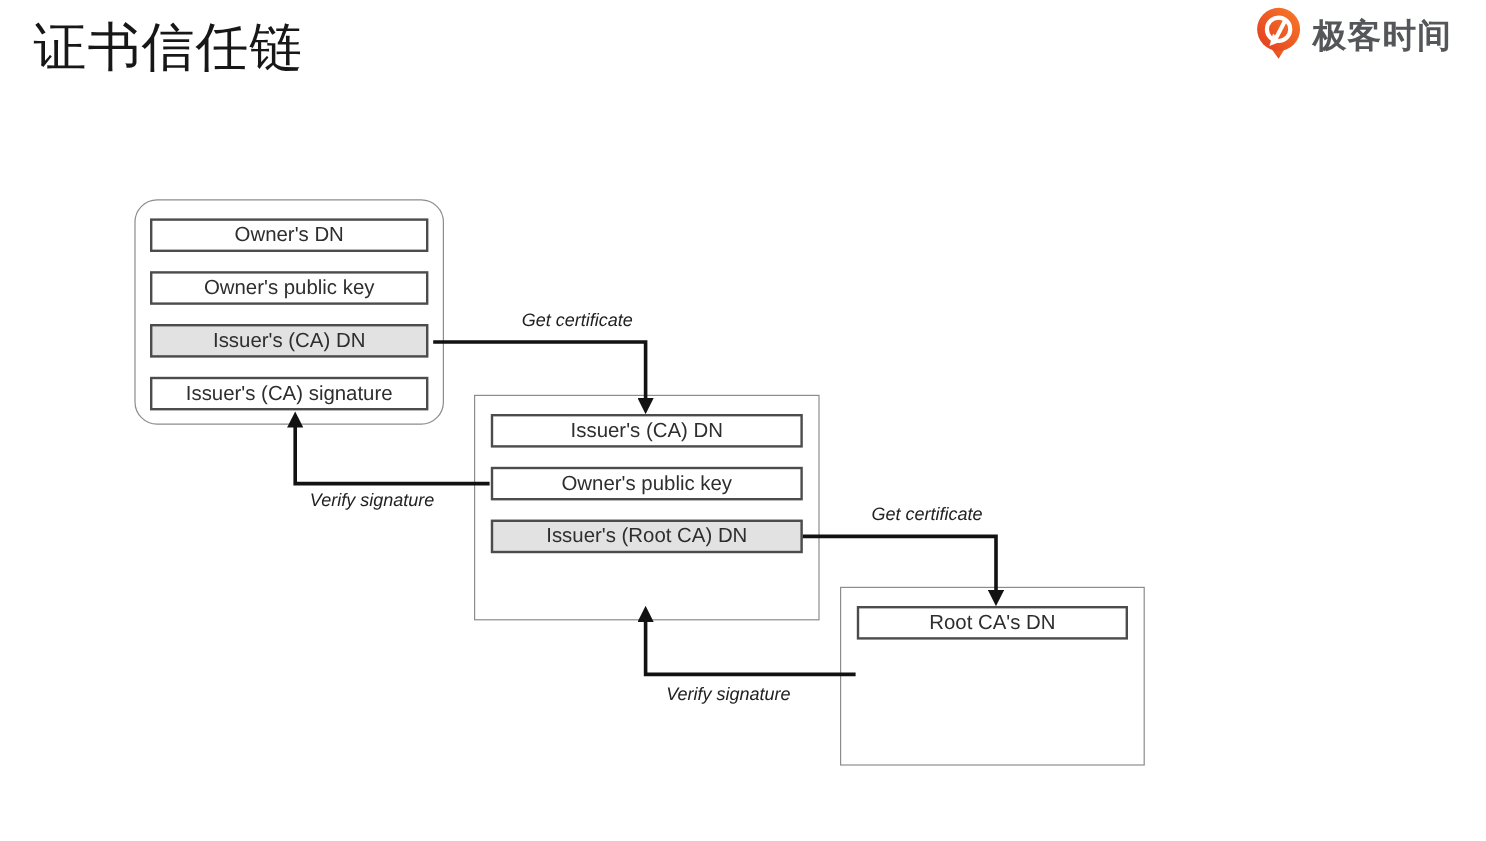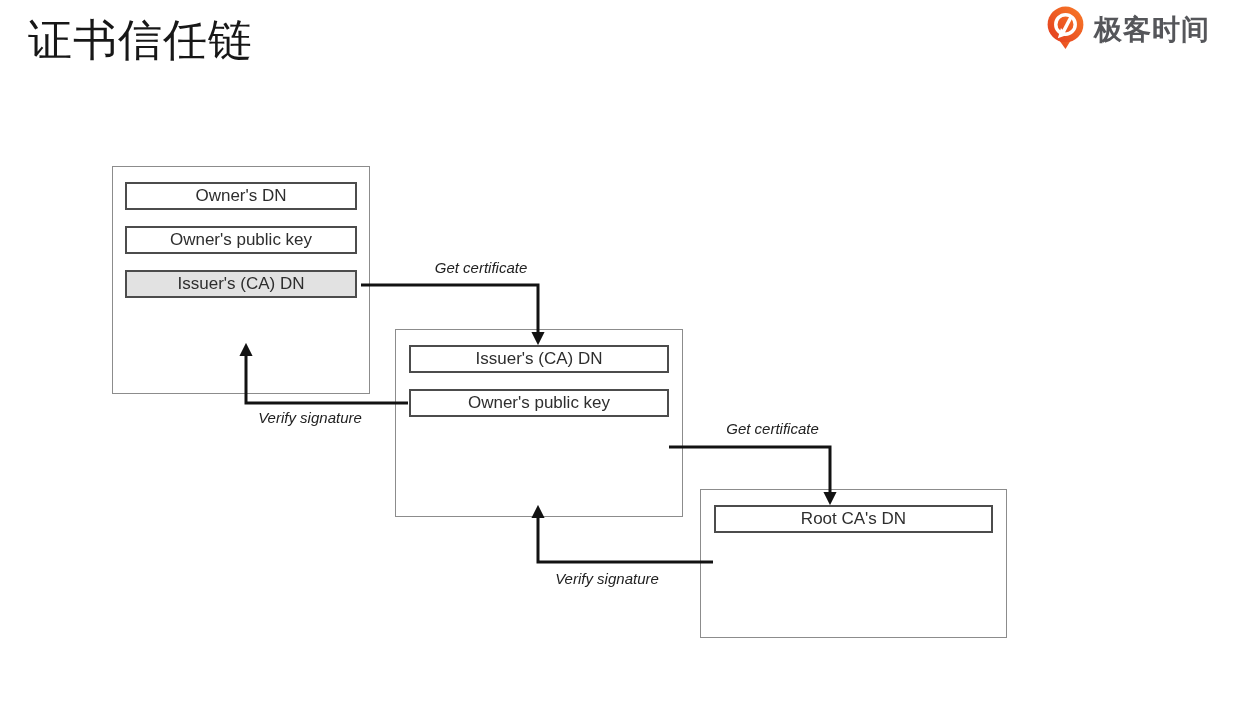--- a/index.html
+++ b/index.html
@@ -24,23 +24,23 @@
     border:1.5px solid #8c8c8c;
     display:flex;flex-direction:column;gap:16px;
   }
   .cert .field{
     box-sizing:border-box;height:28px;flex:0 0 28px;
     border:2px solid #4c4c4c;background:#ffffff;
     display:flex;align-items:center;justify-content:center;
     font-size:17px;color:#2e2e2e;white-space:nowrap;
   }
   .cert .field.highlight{background:#e2e2e2;}
-  #cert1{left:112px;top:166px;width:258px;height:228px;padding:15px 12px 12px 12px;}
+  #cert1{left:112px;top:166px;width:258px;height:188px;padding:15px 12px 12px 12px;border-radius:19px;}
   #cert2{left:395px;top:329px;width:288px;height:188px;padding:15px 13px 12px 13px;}
-  #cert3{left:700px;top:489px;width:307px;height:149px;padding:15px 13px 17px 13px;gap:32px;}
+  #cert3{left:700px;top:489px;width:254px;height:149px;padding:15px 13px 17px 13px;gap:32px;}
   
   .arrow-layer{position:absolute;left:0;top:0;width:1238px;height:701px;pointer-events:none;}
   .arrow-label{
     position:absolute;font-size:15px;font-style:italic;color:#222222;
     text-align:center;white-space:nowrap;
   }
   #label-a1{left:401px;top:259px;width:160px;}
   #label-a2{left:225px;top:409px;width:170px;}
   #label-a3{left:690px;top:420px;width:165px;}
   #label-a4{left:522px;top:570px;width:170px;}
@@ -68,25 +68,27 @@
         <polygon points="12.5,32.5 22,29 15.5,22.5" fill="#ffffff"></polygon>
       </svg>
     </span>
     <span class="logo-text">极客时间</span>
   </div>
 
   <div class="cert" id="cert1">
     <div class="field">Owner's DN</div>
     <div class="field">Owner's public key</div>
     <div class="field highlight">Issuer's (CA) DN</div>
+    <div class="field">Issuer's (CA) signature</div>
   </div>
 
   <div class="cert" id="cert2">
     <div class="field">Issuer's (CA) DN</div>
     <div class="field">Owner's public key</div>
+    <div class="field highlight">Issuer's (Root CA) DN</div>
   </div>
 
   <div class="cert" id="cert3">
     <div class="field">Root CA's DN</div>
   </div>
 
   <svg class="arrow-layer" viewBox="0 0 1238 701">
     <defs>
       <marker id="ah" viewBox="0 0 10 10" refX="1" refY="5" markerWidth="4.5" markerHeight="4.5" orient="auto-start-reverse">
         <path d="M0,0 L10,5 L0,10 Z" fill="#121212"></path>

